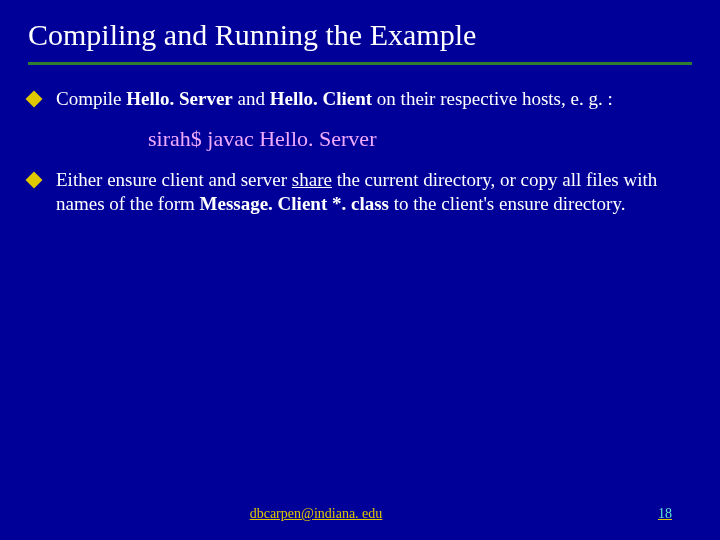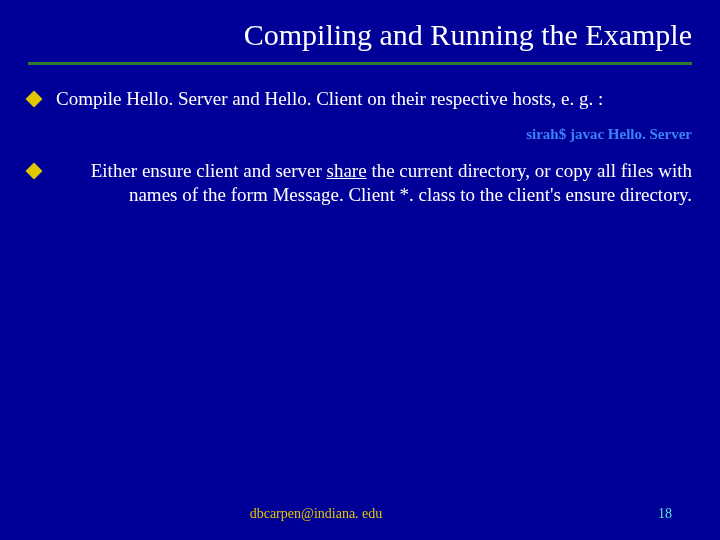--- a/index.html
+++ b/index.html
@@ -7,21 +7,20 @@
     width: 720px;
     height: 540px;
     background: #000099;
     font-family: "Times New Roman", Times, serif;
     color: #ffffff;
     position: relative;
     overflow: hidden;
   }
   .slide {
     padding: 18px 28px 0 28px;
-    text-align: right;
   }
   .title {
     color: #ffffff;
     font-size: 30px;
     font-weight: normal;
     margin-bottom: 10px;
   }
   .hr {
     border: none;
     border-top: 3px solid #2e7d32;
@@ -39,42 +38,43 @@
     transform: rotate(45deg);
     margin-top: 6px;
     margin-right: 16px;
     flex-shrink: 0;
   }
   .bullet-text {
     color: #ffffff;
     font-size: 19px;
     line-height: 1.3;
   }
-  .bold { font-weight: normal; }
+  .bold { font-weight: bold; }
   .underline { text-decoration: underline; }
   .code-block {
     margin-left: 120px;
     margin-bottom: 14px;
   }
   .code-line {
-    color: #3b82f6;
-    font-size: 15px;
-    font-weight: bold;
+    color: #f0abfc;
+    font-size: 22px;
+    font-weight: normal;
     font-family: "Times New Roman", Times, serif;
     margin-bottom: 16px;
   }
   .footer {
     position: absolute;
     bottom: 18px;
     left: 0;
     width: 100%;
     display: flex;
     padding: 0 48px 0 0;
     color: #e0c800;
     font-size: 14px;
+    text-decoration: underline;
   }
   .footer-left { flex:1; text-align:center; }
   .footer-right { width: 40px; text-align:right; color:#5eead4; }
 </style>
 </head>
 <body>
 
 <div class="slide">
   <h1 class="title">Compiling and Running the Example</h1>
   <hr class="hr">

